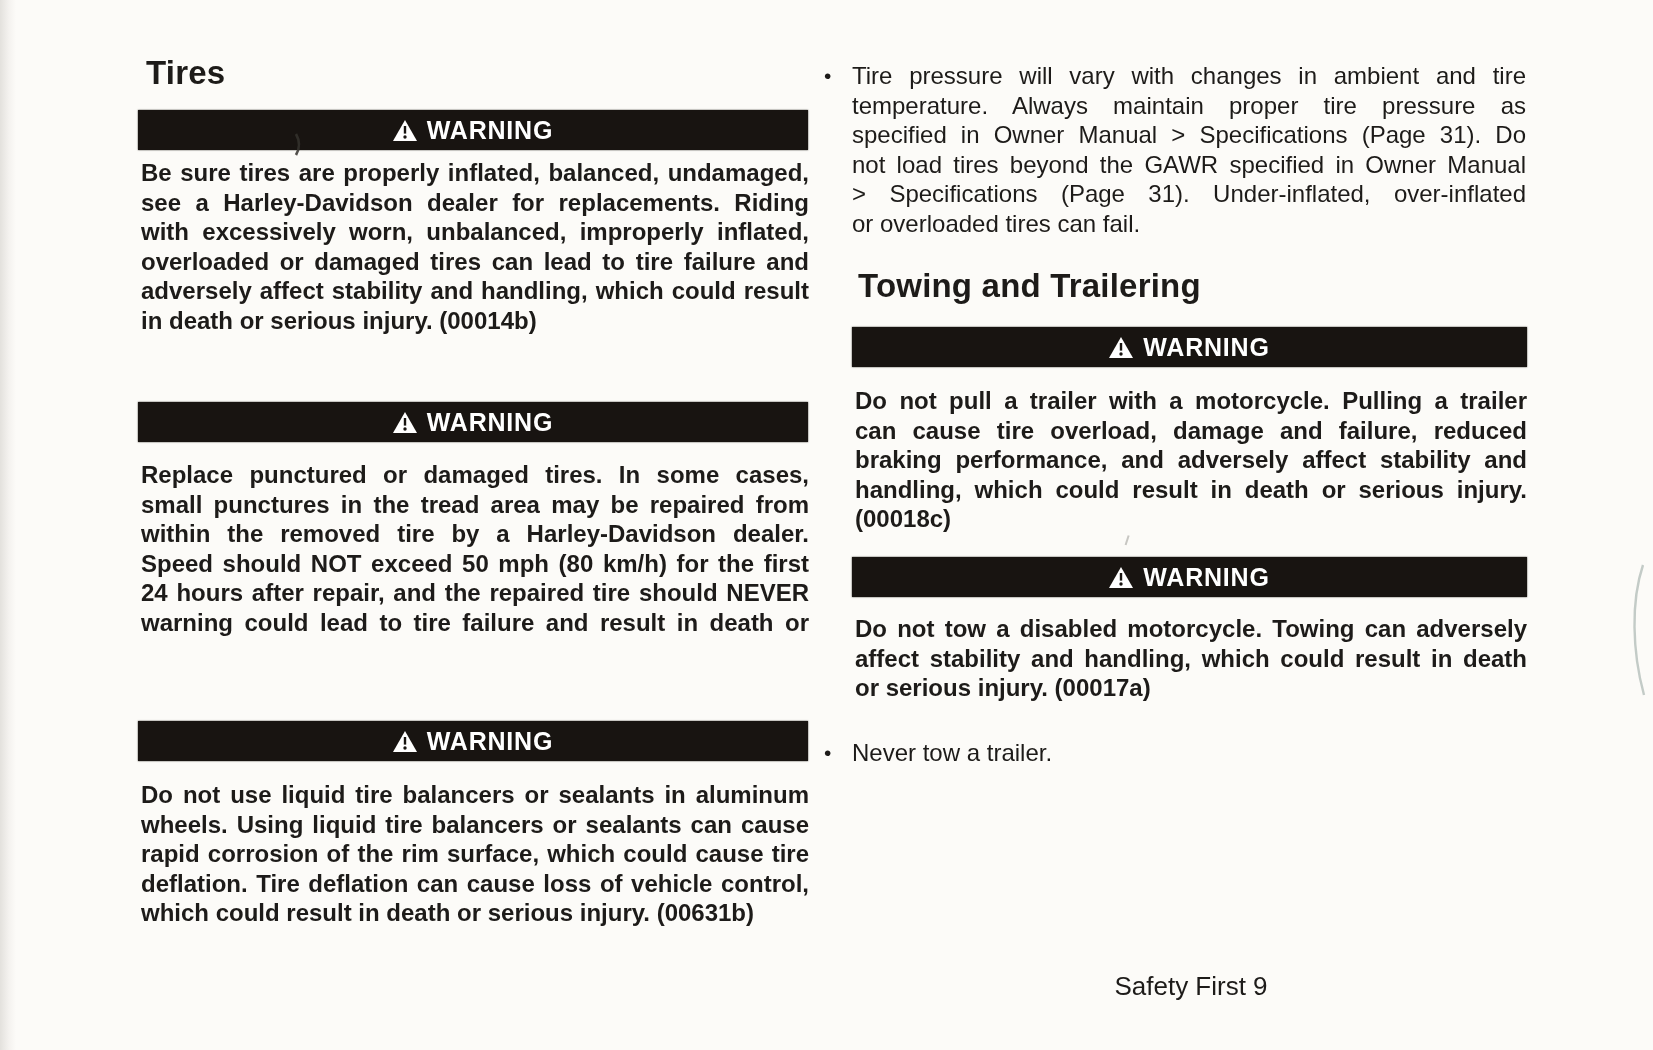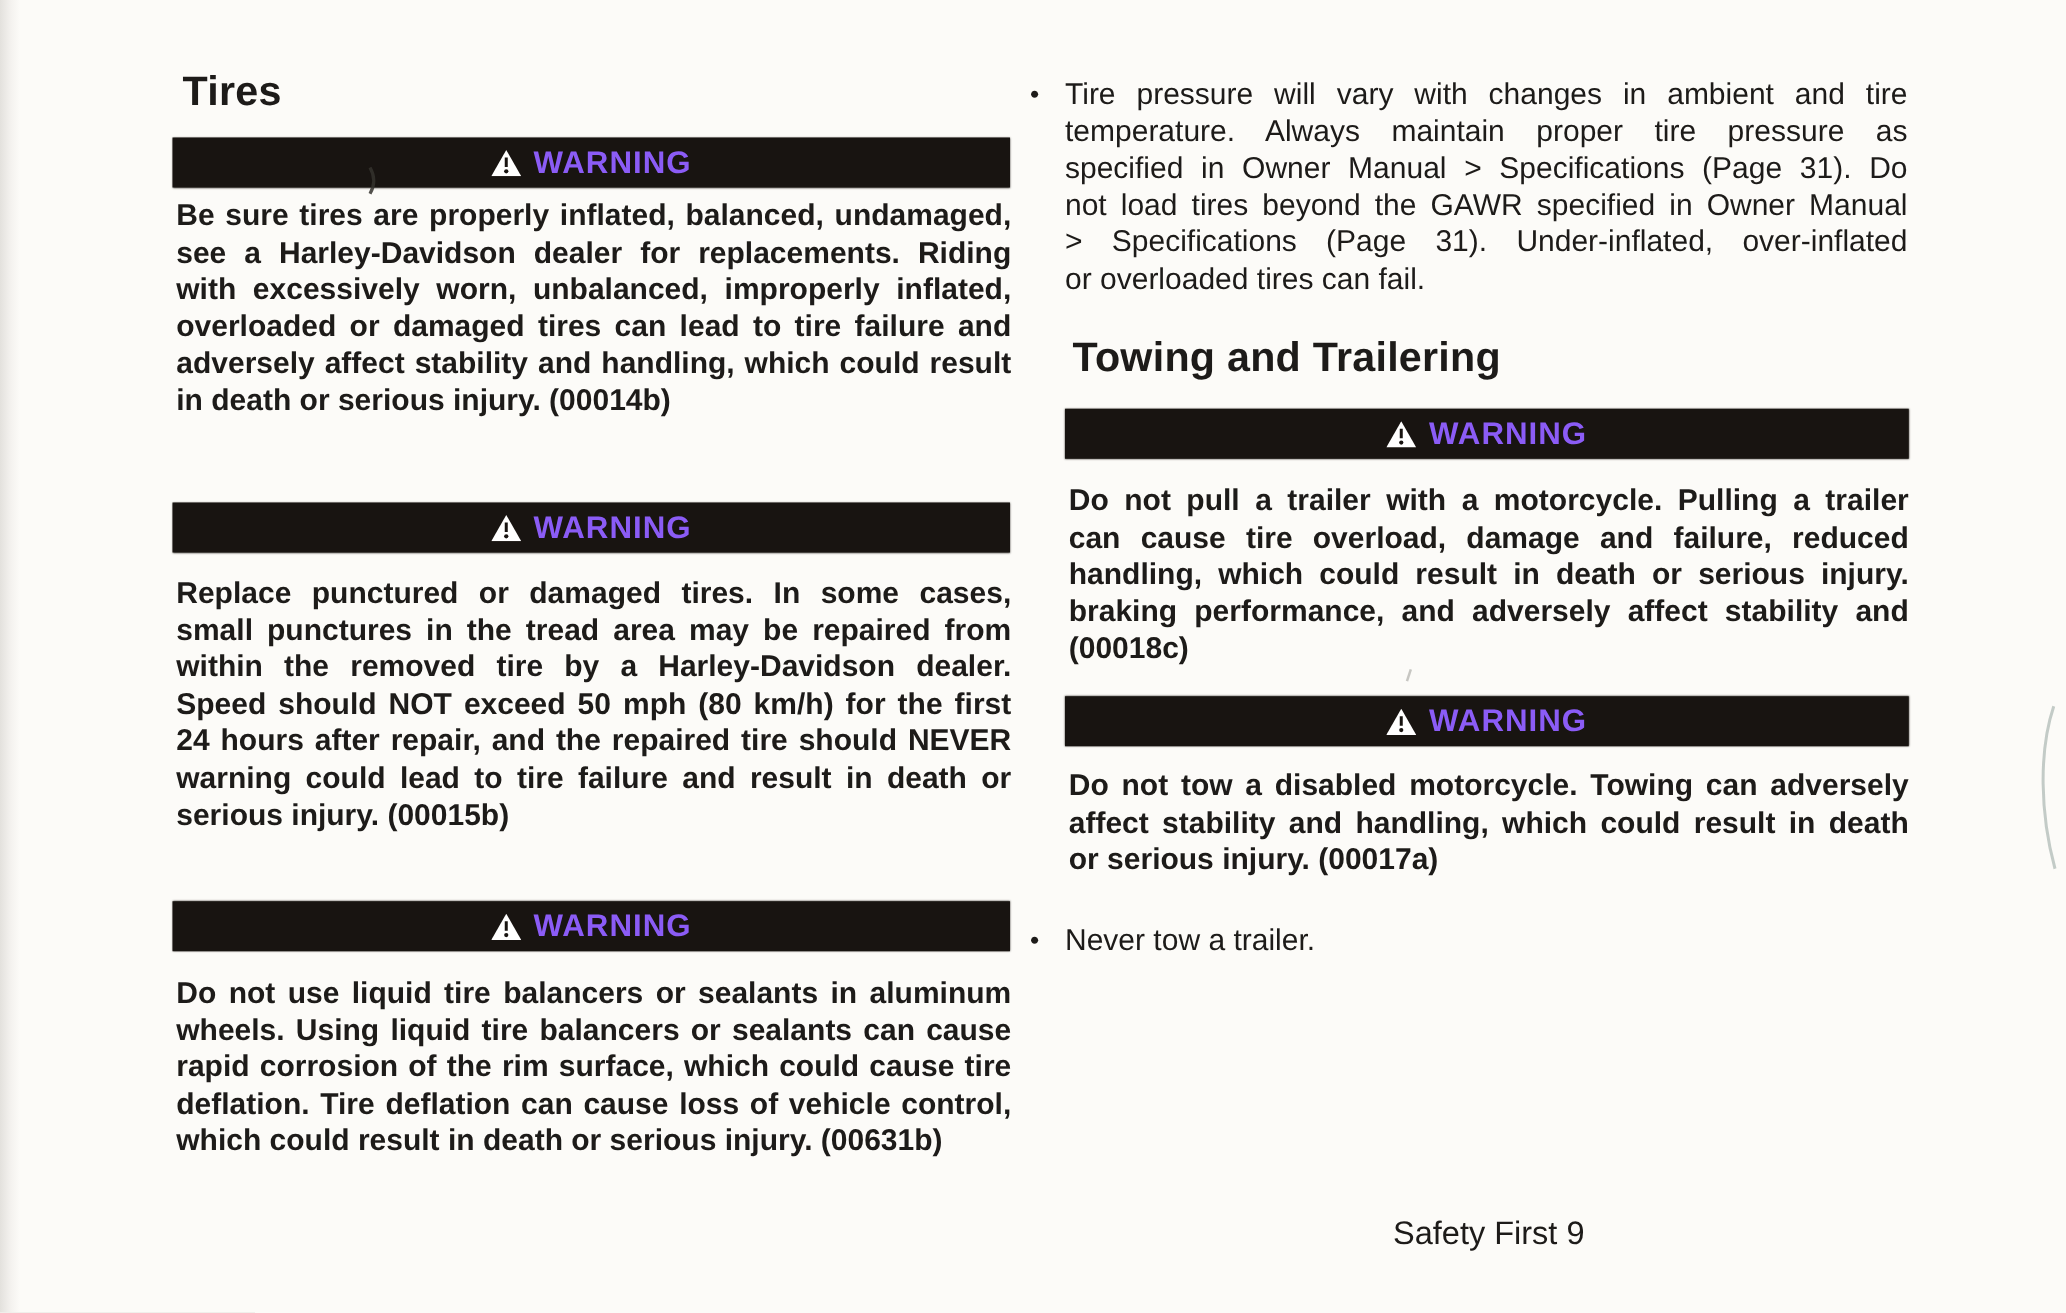--- a/index.html
+++ b/index.html
@@ -23,21 +23,21 @@
     font-size: 33px;
     font-weight: bold;
     line-height: 38px;
     letter-spacing: 0.2px;
     white-space: nowrap;
   }
   .banner {
     position: absolute;
     height: 40px;
     background: #181411;
-    color: #8b5cf6;
+    color: #ffffff;
     display: flex;
     align-items: center;
     justify-content: center;
     gap: 10px;
     box-shadow: 0 0 1.5px rgba(20,16,12,0.85);
   }
   .banner-label {
     font-size: 25px;
     font-weight: bold;
     letter-spacing: 0.8px;
@@ -112,21 +112,20 @@
     <span class="banner-label">WARNING</span>
   </div>
 
   <div class="para bold" style="left:141px; top:460px; width:668px;">
       <div class="tline just">Replace punctured or damaged tires. In some cases,</div>
       <div class="tline just">small punctures in the tread area may be repaired from</div>
       <div class="tline just">within the removed tire by a Harley-Davidson dealer.</div>
       <div class="tline just">Speed should NOT exceed 50 mph (80 km/h) for the first</div>
       <div class="tline just">24 hours after repair, and the repaired tire should NEVER</div>
       <div class="tline just">warning could lead to tire failure and result in death or</div>
-      <div class="tline">serious injury. (00015b)</div>
     </div>
 
   <div class="banner" style="left:138px; top:721px; width:670px;">
     <svg class="tri" width="24" height="21" viewBox="0 0 24 21">
       <path d="M12 0 L24 21 H0 Z" fill="#ffffff"></path>
       <rect x="10.8" y="6" width="2.4" height="7.6" fill="#181411"></rect>
       <circle cx="12" cy="17" r="1.7" fill="#181411"></circle>
     </svg>
     <span class="banner-label">WARNING</span>
   </div>
@@ -158,22 +157,22 @@
       <path d="M12 0 L24 21 H0 Z" fill="#ffffff"></path>
       <rect x="10.8" y="6" width="2.4" height="7.6" fill="#181411"></rect>
       <circle cx="12" cy="17" r="1.7" fill="#181411"></circle>
     </svg>
     <span class="banner-label">WARNING</span>
   </div>
 
   <div class="para bold" style="left:855px; top:386px; width:672px;">
       <div class="tline just">Do not pull a trailer with a motorcycle. Pulling a trailer</div>
       <div class="tline just">can cause tire overload, damage and failure, reduced</div>
+      <div class="tline just">braking performance, and adversely affect stability and</div>
       <div class="tline just">handling, which could result in death or serious injury.</div>
-      <div class="tline just">braking performance, and adversely affect stability and</div>
       <div class="tline">(00018c)</div>
     </div>
 
   <div class="banner" style="left:852px; top:557px; width:675px;">
     <svg class="tri" width="24" height="21" viewBox="0 0 24 21">
       <path d="M12 0 L24 21 H0 Z" fill="#ffffff"></path>
       <rect x="10.8" y="6" width="2.4" height="7.6" fill="#181411"></rect>
       <circle cx="12" cy="17" r="1.7" fill="#181411"></circle>
     </svg>
     <span class="banner-label">WARNING</span>

